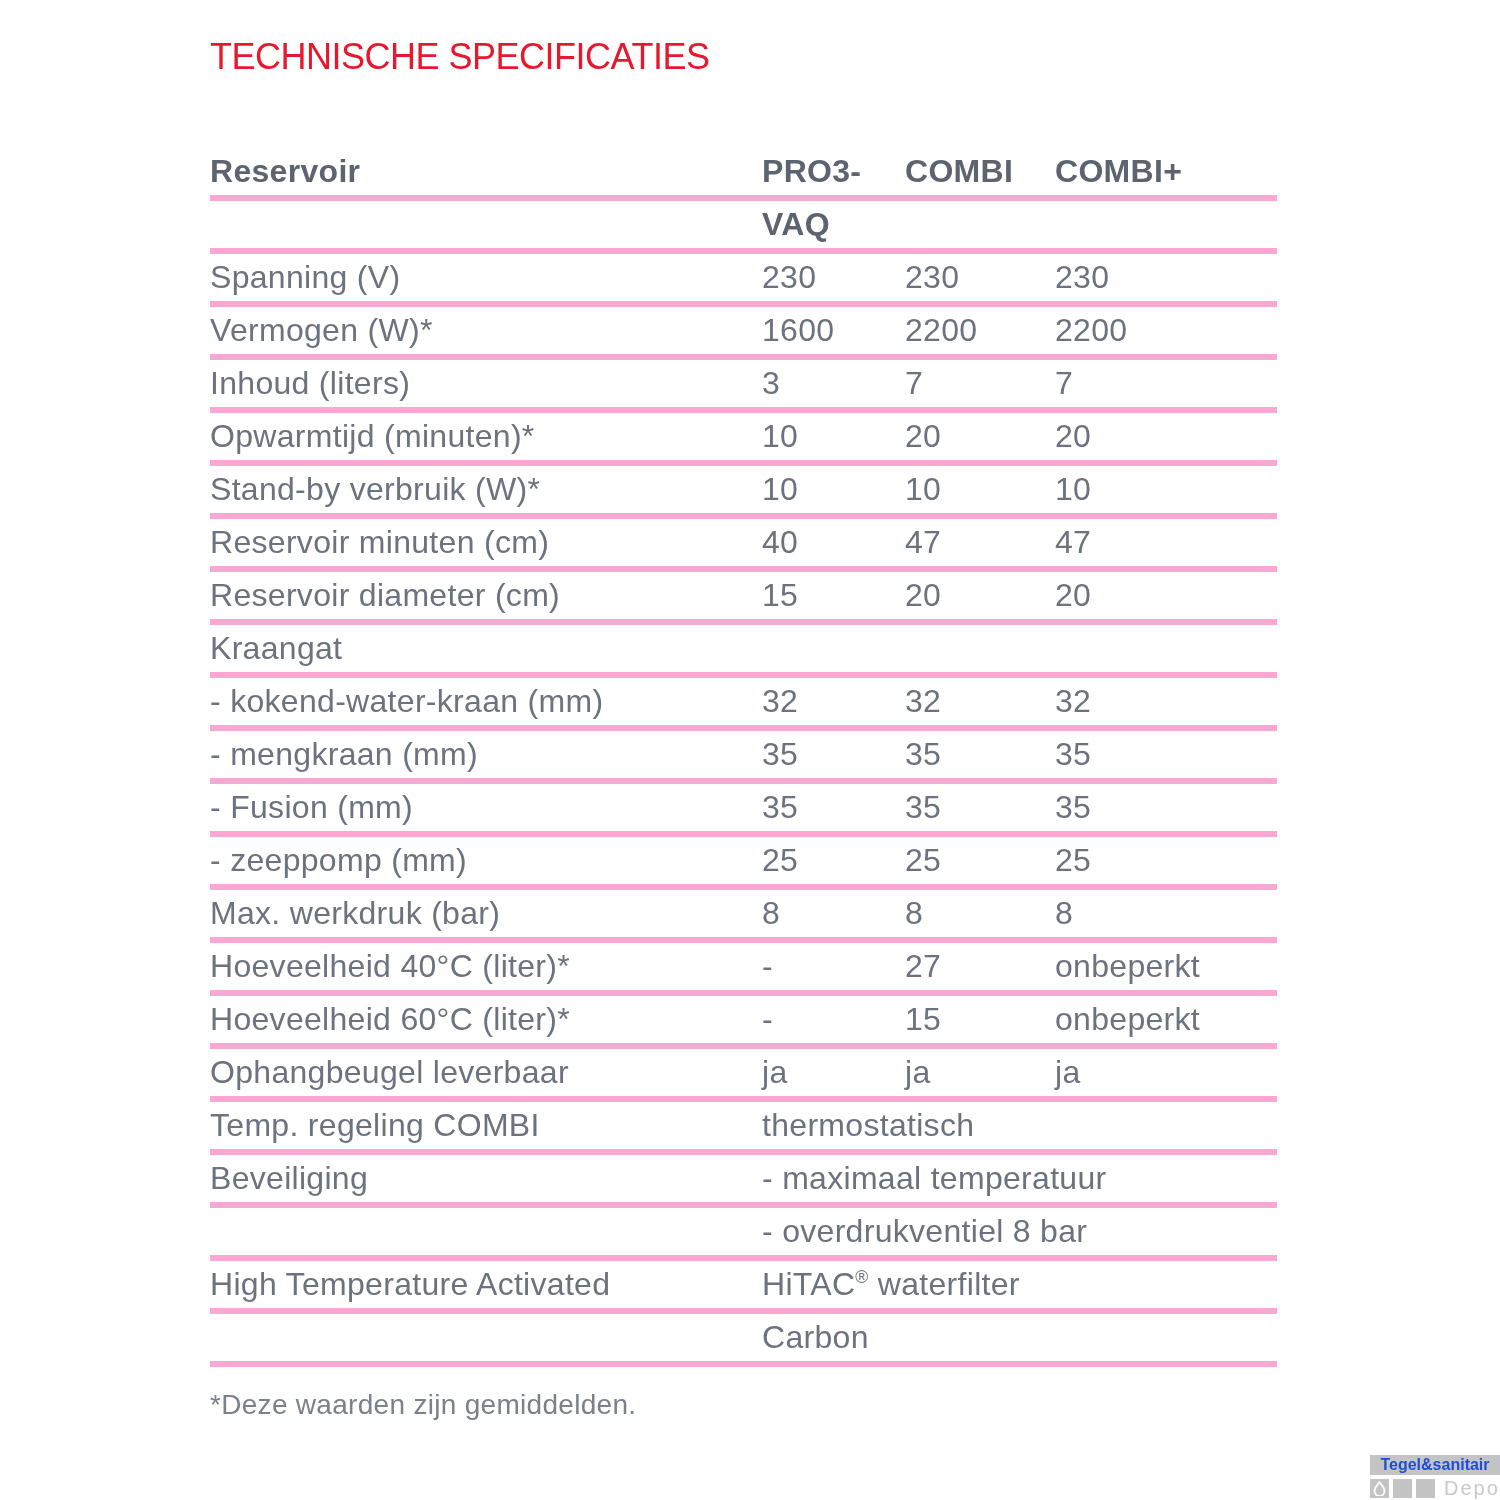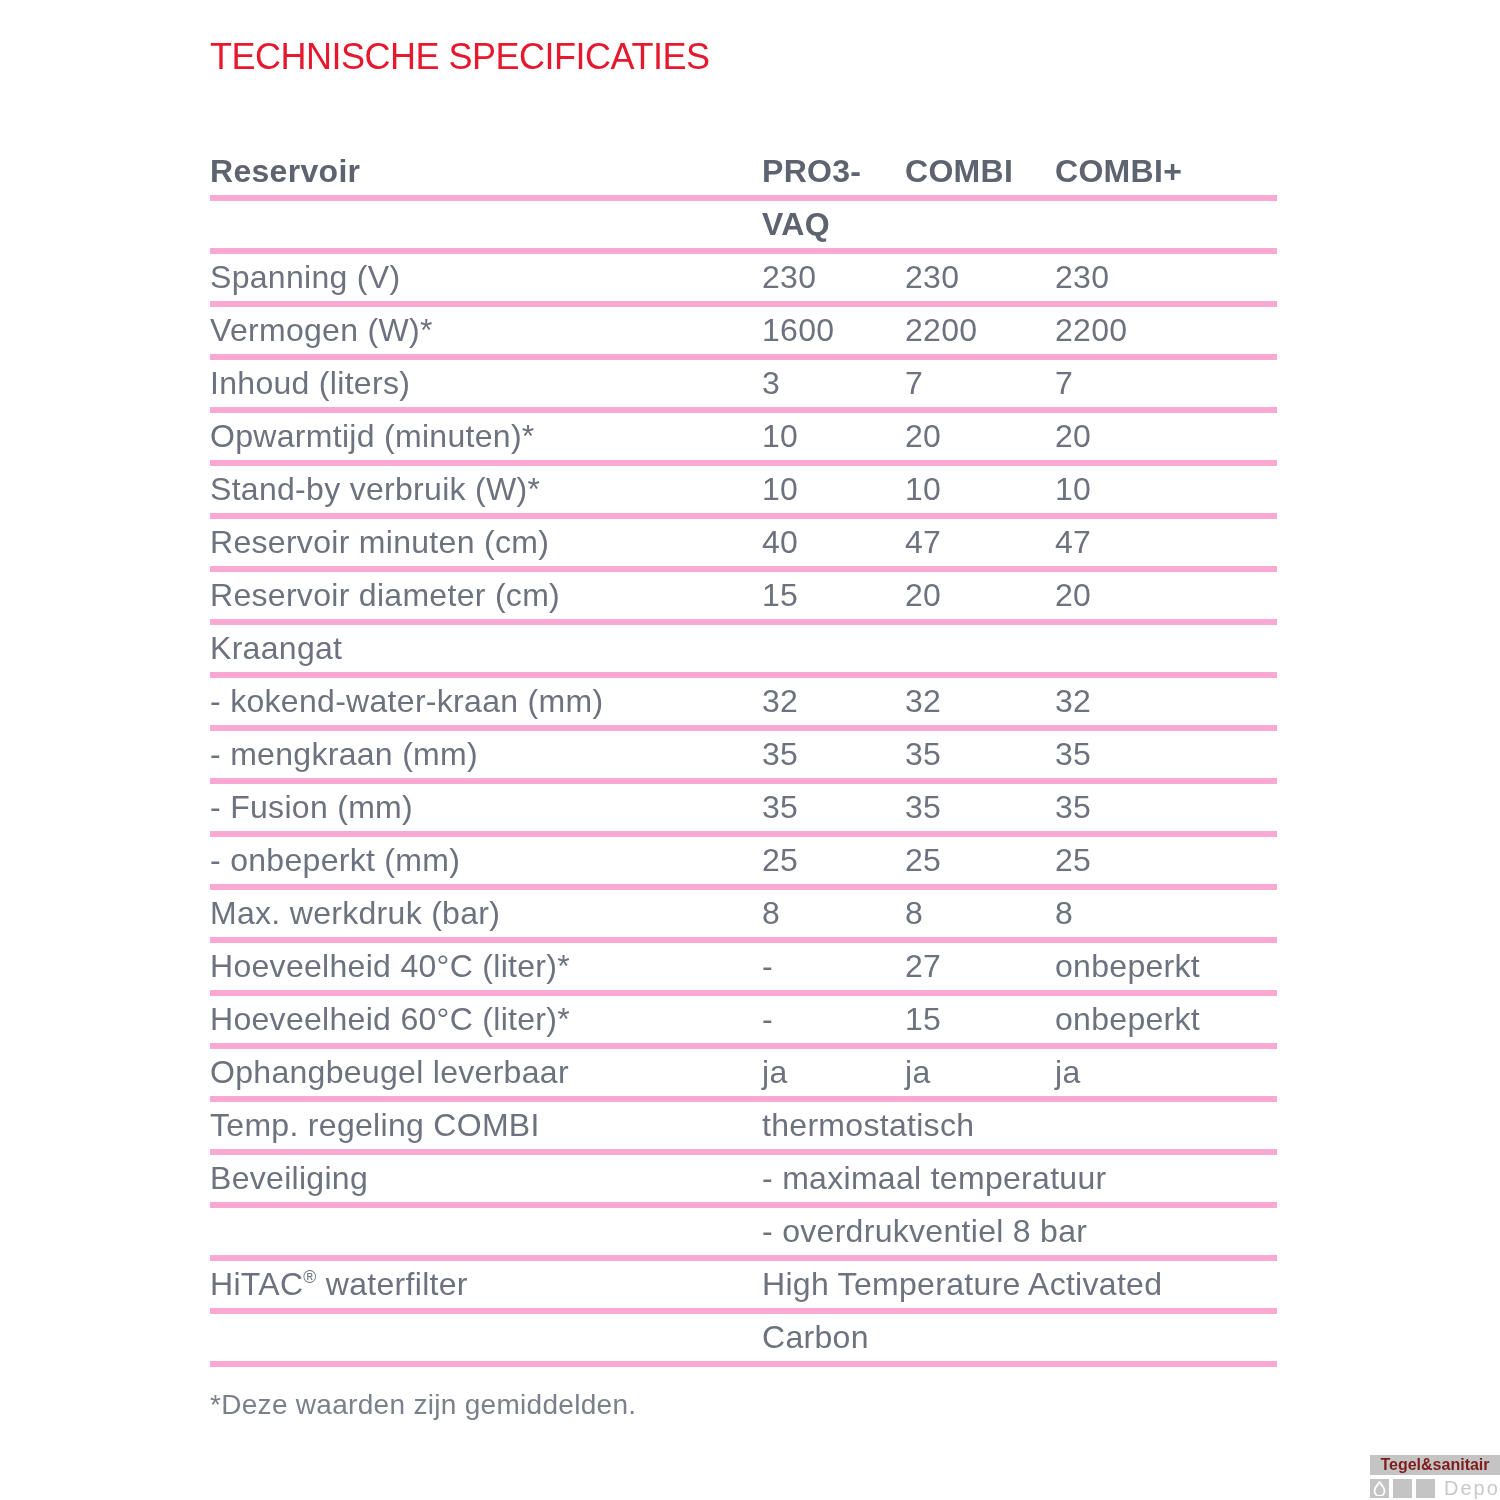--- a/index.html
+++ b/index.html
@@ -32,21 +32,21 @@
   .header-row .cell { font-weight:700; color:#5d6470; }
   sup { font-size:55%; }
   .footnote {
     padding-top:22px;
     font-size:28px; color:#7b818b; letter-spacing:0.3px;
   }
   .logo {
     position:absolute; right:0; bottom:2px; width:130px;
   }
   .logo-bar {
-    background:#c4c4c4; color:#7f1d1d;
+    background:#c4c4c4; color:#1d4ed8;
     font-weight:700; font-size:16px;
     height:20px; line-height:20px; text-align:center;
     letter-spacing:0px;
   }
   .logo-row { display:flex; gap:4px; margin-top:3px; align-items:center; height:20px; }
   .sq { width:19px; height:19px; background:#c4c4c4; flex:0 0 auto; display:flex; align-items:center; justify-content:center; }
   .depot { color:#c9c9c9; font-size:20px; letter-spacing:2px; margin-left:5px; font-weight:400; }
 </style>
 </head>
 <body>
@@ -128,21 +128,21 @@
         <div class="cell">35</div>
         <div class="cell">35</div>
       </div>
       <div class="row">
         <div class="cell label">- Fusion (mm)</div>
         <div class="cell">35</div>
         <div class="cell">35</div>
         <div class="cell">35</div>
       </div>
       <div class="row">
-        <div class="cell label">- onbeperkt (mm)</div>
+        <div class="cell label">- zeeppomp (mm)</div>
         <div class="cell">25</div>
         <div class="cell">25</div>
         <div class="cell">25</div>
       </div>
       <div class="row">
         <div class="cell label">Max. werkdruk (bar)</div>
         <div class="cell">8</div>
         <div class="cell">8</div>
         <div class="cell">8</div>
       </div>
@@ -170,22 +170,22 @@
       </div>
       <div class="row span-row">
         <div class="cell label">Beveiliging</div>
         <div class="cell">- maximaal temperatuur</div>
       </div>
       <div class="row span-row">
         <div class="cell label"></div>
         <div class="cell">- overdrukventiel 8 bar</div>
       </div>
       <div class="row span-row">
+        <div class="cell">High Temperature Activated</div>
         <div class="cell label"><span>HiTAC</span><sup>®</sup><span> waterfilter</span></div>
-        <div class="cell">High Temperature Activated</div>
       </div>
       <div class="row span-row">
         <div class="cell label"></div>
         <div class="cell">Carbon</div>
       </div>
     </div>
 
   <div class="footnote">*Deze waarden zijn gemiddelden.</div>
 </div>
 

